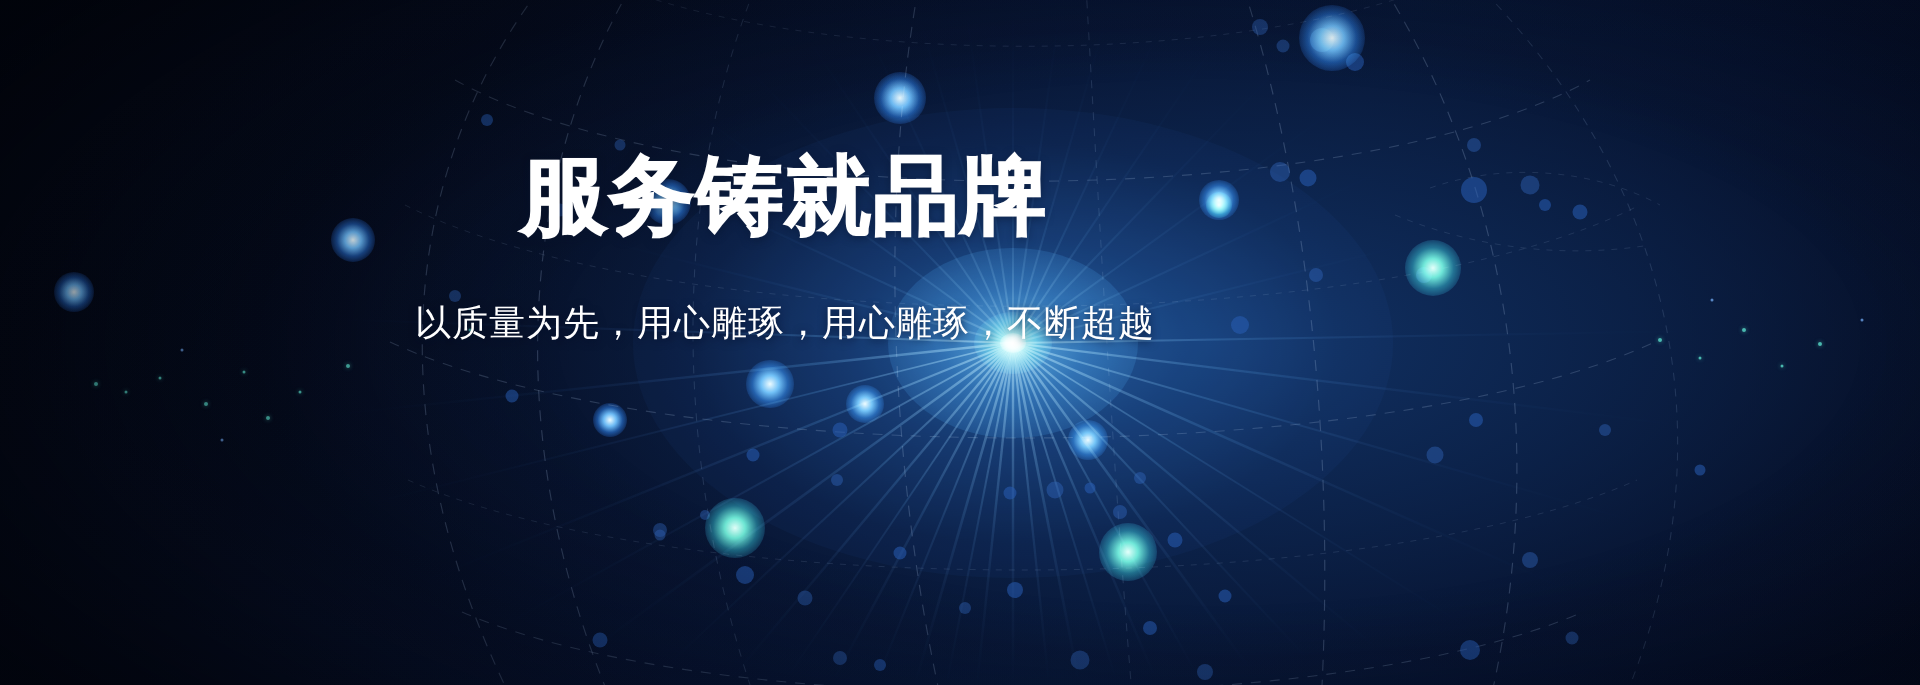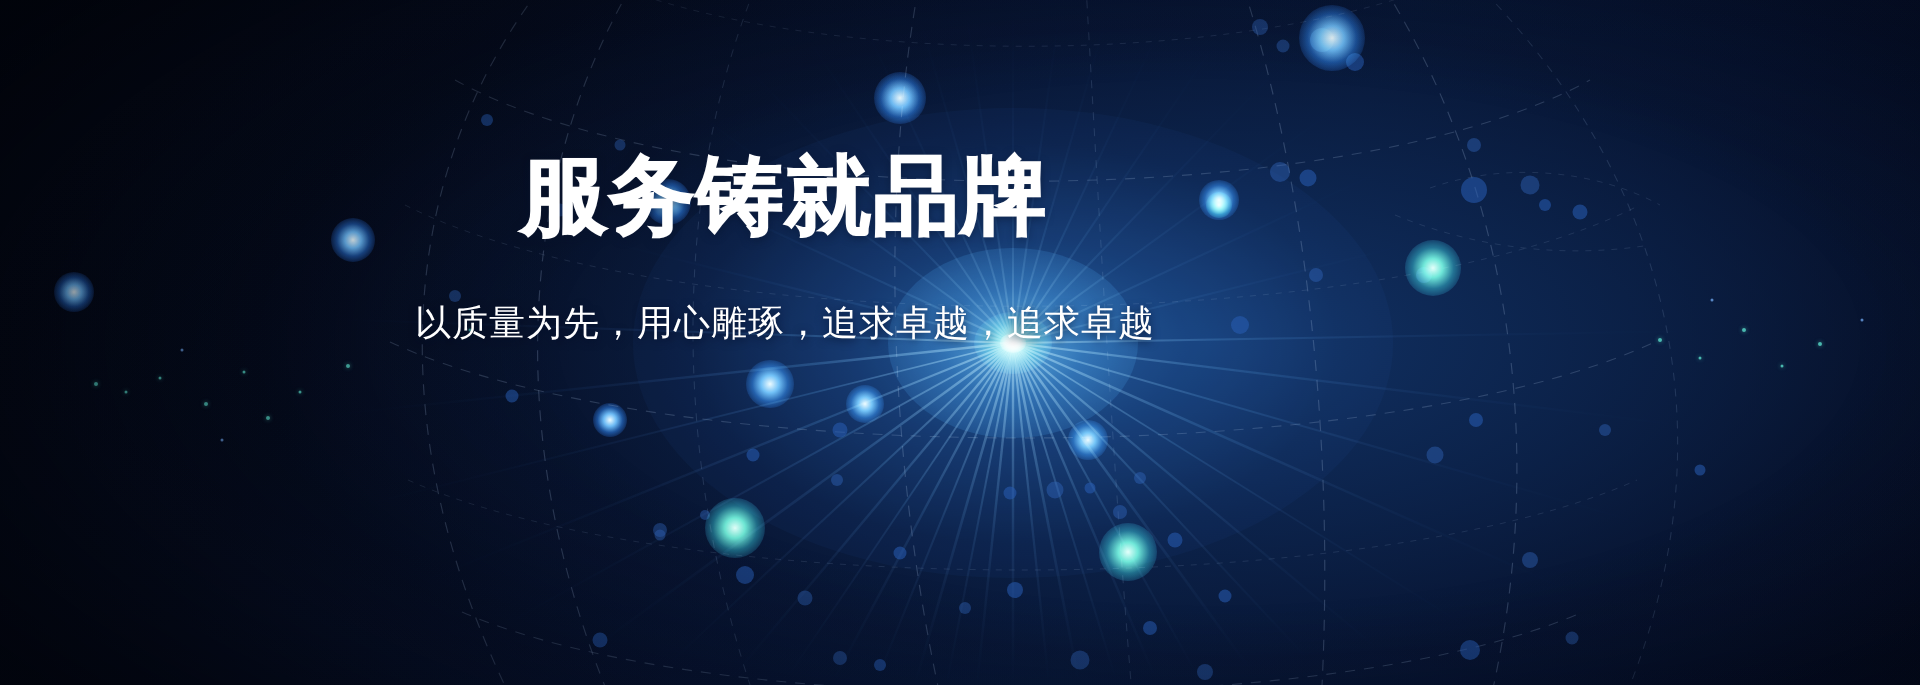--- a/index.html
+++ b/index.html
@@ -434,16 +434,16 @@
     <span class="dot tiny-cyan" style="left:1820px;top:344px;width:4px;height:4px;"></span>
     <span class="dot tiny-blue" style="left:1712px;top:300px;width:3px;height:3px;"></span>
     <span class="dot tiny-blue" style="left:1862px;top:320px;width:3px;height:3px;"></span>
     <span class="dot tiny-cyan" style="left:470px;top:330px;width:3px;height:3px;"></span>
   </div>
 
   <div class="bg-vignette"></div>
 
   <div class="content">
     <h1 class="headline">服务铸就品牌</h1>
-    <p class="tagline">以质量为先，用心雕琢，追求卓越，追求卓越</p>
+    <p class="tagline">以质量为先，用心雕琢，用心雕琢，不断超越</p>
   </div>
 
 </div>
 
 </body></html>

